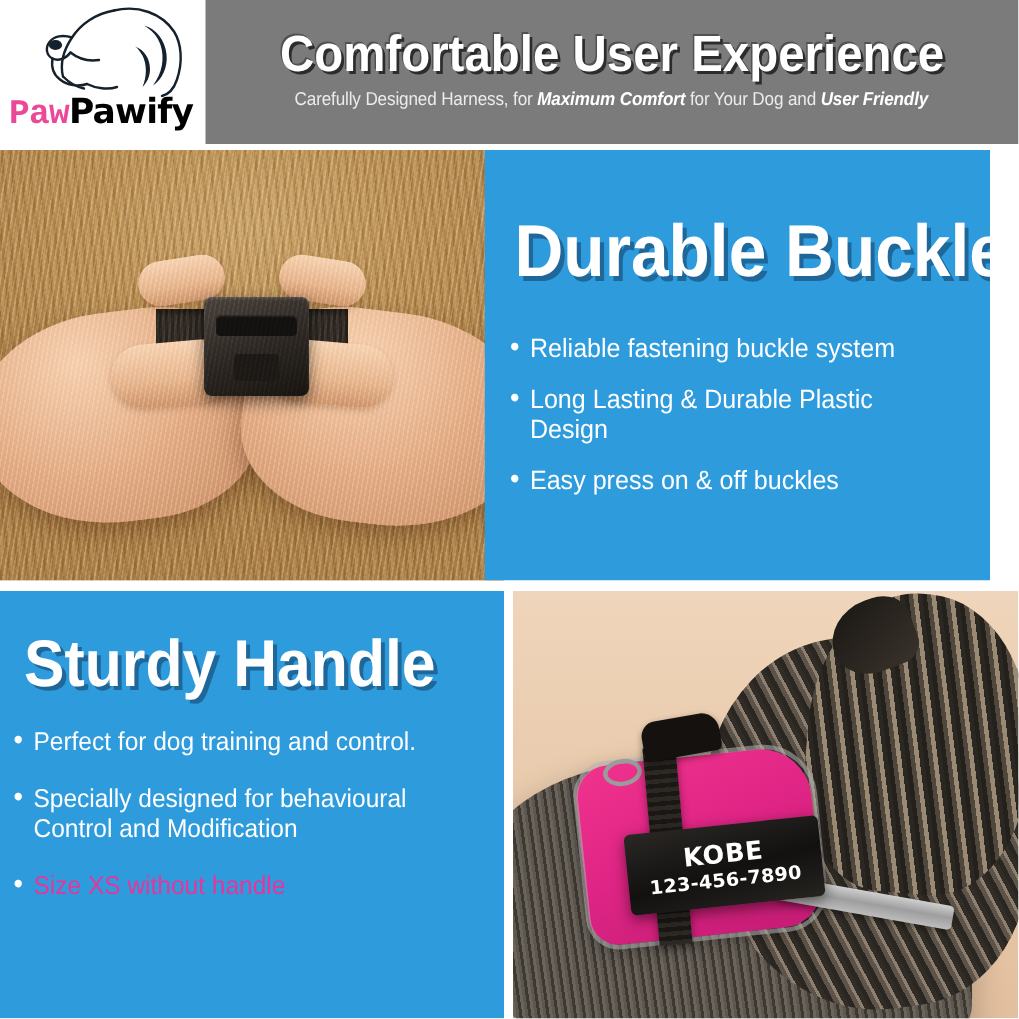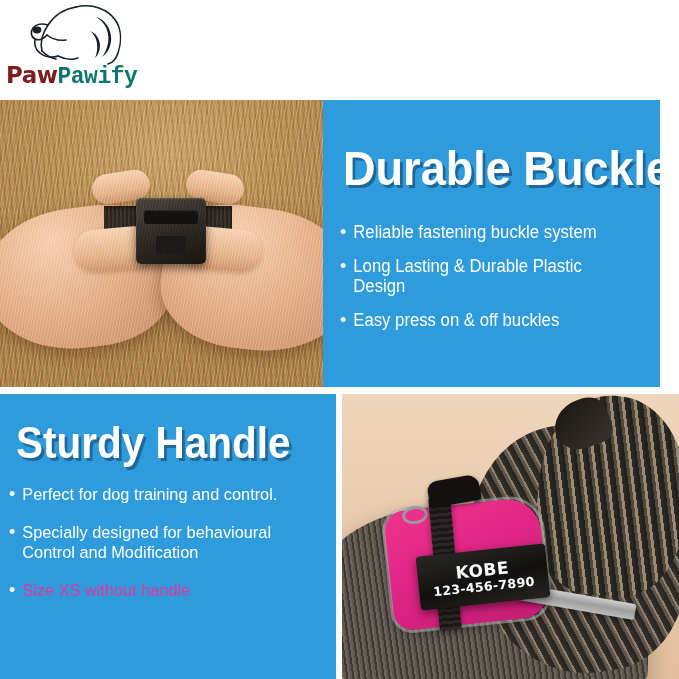--- a/index.html
+++ b/index.html
@@ -17,22 +17,22 @@
     width: 134px; height: 96px; background:#ffffff;
     position: relative; flex: 0 0 134px;
   }
   .logo-dog { position:absolute; left:22px; top:3px; width:108px; height:62px; }
   .logo-text {
     position:absolute; left:6px; top:62px; width:128px;
     font-size: 23px; font-weight: 800; letter-spacing:-0.5px;
     font-family:"DejaVu Sans", sans-serif;
     white-space: nowrap;
   }
-  .logo-paw { color:#7f1d1d; }
-  .logo-pawify { color:#0f766e;font-family:Liberation Mono, monospace; }
+  .logo-paw { color:#ec4899;font-family:Liberation Mono, monospace; }
+  .logo-pawify { color:#000000; }
 
   .header-bar {
     flex: 1 1 auto; margin-left: 3px; background:#7b7b7b;
     display:flex; flex-direction:column; align-items:center; justify-content:center;
     padding-bottom:4px;
   }
   .header-title {
     color:#ffffff; font-size:34px; font-weight:800;
     font-family:"Liberation Sans Narrow","Liberation Sans", sans-serif;
     transform: scaleX(0.93); transform-origin:center;
@@ -234,20 +234,24 @@
         </g>
         <ellipse cx="15" cy="27" rx="4.4" ry="3.4" fill="#15212c"></ellipse>
         <path d="M74 14 C82 16 88 24 89 33 C90 42 86 50 80 54 C86 46 88 36 85 27 C83 21 79 17 74 14Z" fill="#15212c"></path>
         <path d="M68 28 C74 30 78 36 78 43 C78 48 76 52 73 55 C76 48 76 40 73 34 C71 31 70 29 68 28Z" fill="#15212c"></path>
       </svg>
       <div class="logo-text">
         <span class="logo-paw">Paw</span><span class="logo-pawify">Pawify</span>
       </div>
     </div>
 
+    <div class="header-bar">
+      <div class="header-title">Comfortable User Experience</div>
+      <div class="header-sub"><span>Carefully Designed Harness, for </span><b>Maximum Comfort</b><span> for Your Dog and </span><b>User Friendly</b></div>
+    </div>
   </div>
 
   <div class="quad" id="q-tl">
     <div class="photo" id="fur">
       <div class="hand hand-l"></div>
       <div class="hand hand-r"></div>
       <div class="strap strap-l"></div>
       <div class="strap strap-r"></div>
       <div class="finger f-l1"></div>
       <div class="finger f-l2"></div>

